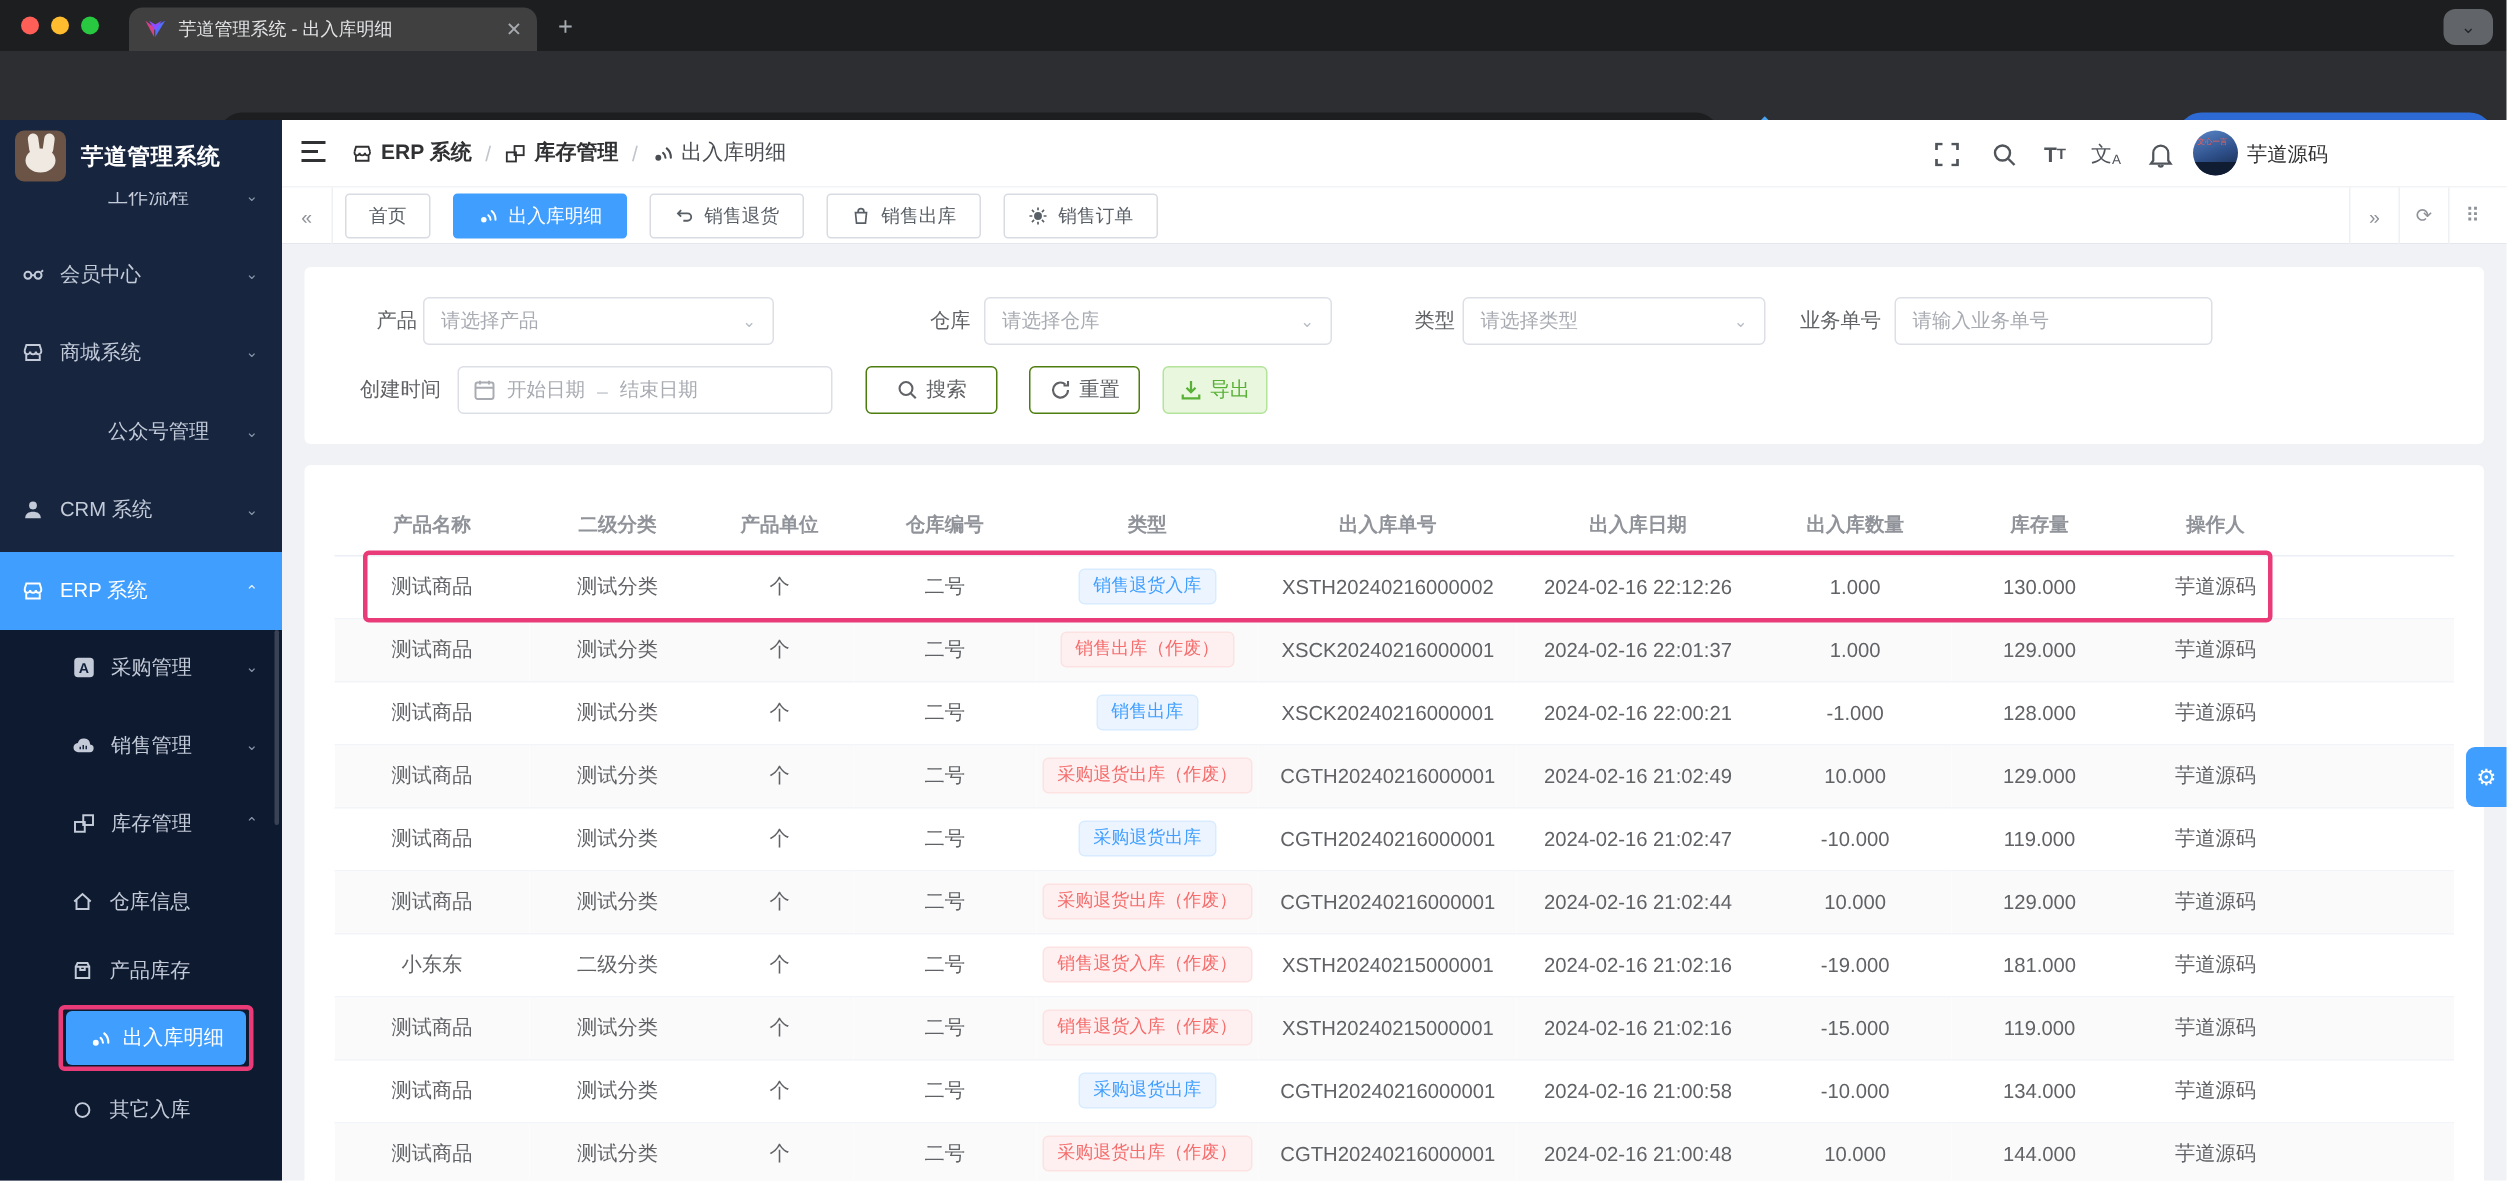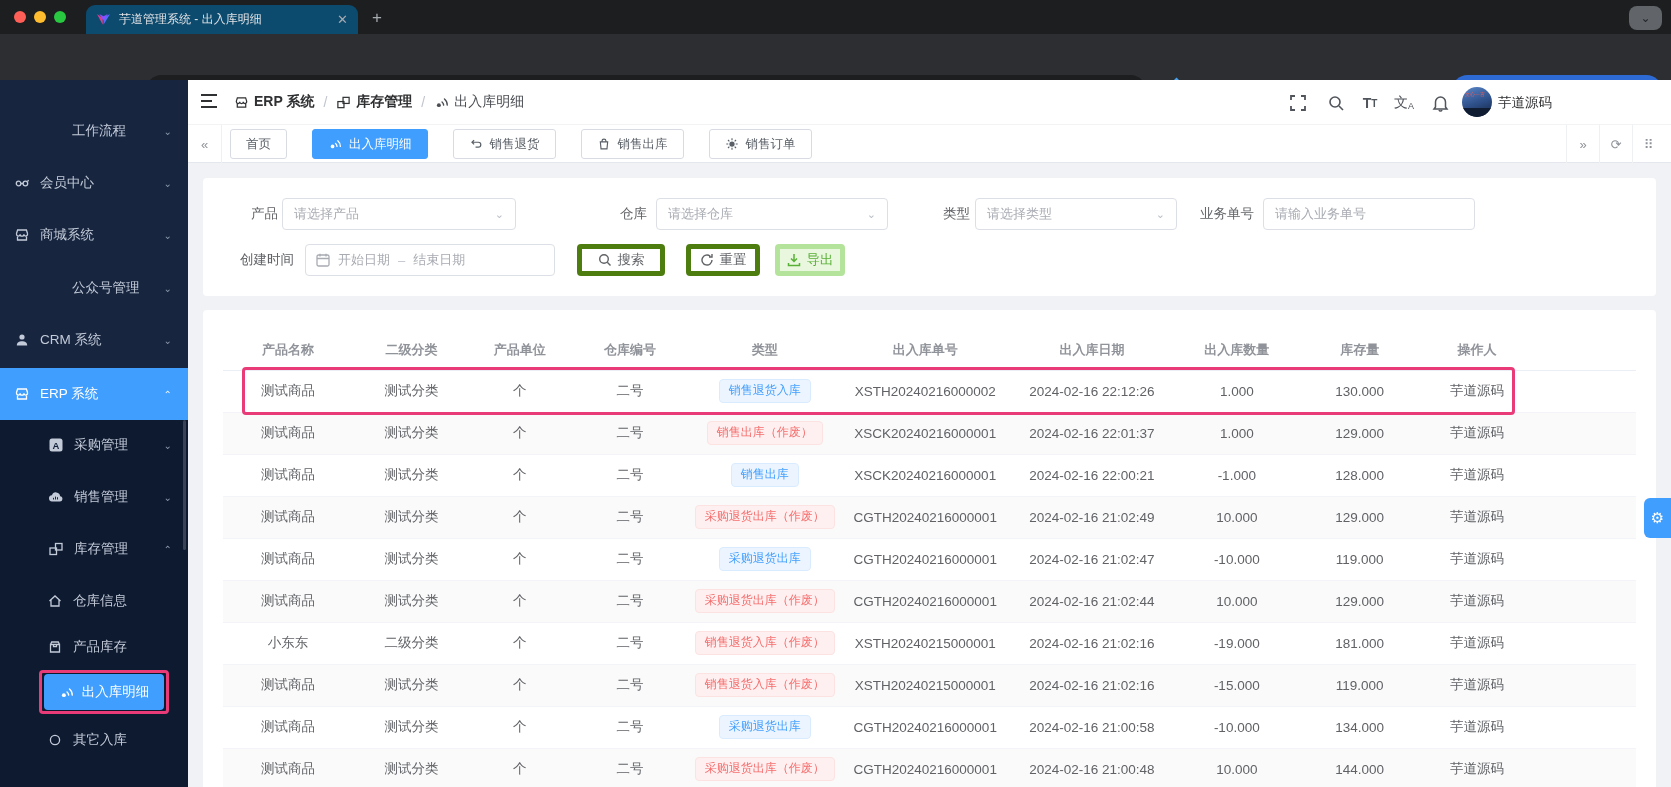--- a/index.html
+++ b/index.html
@@ -5,21 +5,21 @@
   * { margin:0; padding:0; box-sizing:border-box; }
   html,body { width:1671px; height:787px; overflow:hidden; background:#fff;
               font-family:"Liberation Sans","DejaVu Sans",sans-serif; }
   .abs { position:absolute; }
   svg { display:block; }
 
   
   #tabstrip { left:0; top:0; width:1671px; height:34px; background:#1d1e20; }
   .traffic { top:11px; width:12px; height:12px; border-radius:50%; }
   #btn-close{ left:14px; background:#ff5f57; } #btn-min{ left:34px; background:#febc2e; } #btn-max{ left:54px; background:#28c840; }
-  #browser-tab { left:86px; top:5px; width:272px; height:29px; background:#0c4a6e; border-radius:9px 9px 0 0;
+  #browser-tab { left:86px; top:5px; width:272px; height:29px; background:#404040; border-radius:9px 9px 0 0;
                  display:flex; align-items:center; padding:0 10px; gap:8px; }
   #tab-title { color:#e3e4e6; font-size:12px; white-space:nowrap; overflow:hidden; flex:1; }
   #tab-close { color:#a7abb0; font-size:13px; cursor:default; }
   #new-tab-btn { left:372px; top:8px; color:#a7abb0; font-size:17px; }
   #tabstrip-chevron { left:1629px; top:6px; width:33px; height:24px; background:#616468; border-radius:8px;
                       color:#24262a; font-size:12px; display:flex; align-items:center; justify-content:center; }
   #toolbar { left:0; top:34px; width:1671px; height:46px; background:#2d2e31; }
   .nav-ic { top:45px; width:24px; height:24px; color:#c6c8cb; font-size:16px; display:flex; align-items:center; justify-content:center; }
   #back-icon{ left:12px; } #forward-icon{ left:46px; color:#707378; } #reload-icon{ left:80px; } #home-icon{ left:114px; }
   #url-pill { left:146px; top:41px; width:1000px; height:31px; background:#1d1e20; border-radius:16px;
@@ -77,40 +77,40 @@
   #translate-icon{ left:1206px; } #bell-icon{ left:1242px; }
   #user-avatar { left:1274px; top:7px; width:30px; height:30px; border-radius:50%;
                  background:linear-gradient(160deg,#5a87c9 0%,#2c4d86 55%,#14233f 100%); overflow:hidden; }
   #user-avatar .txt{ position:absolute; left:3px; top:4px; font-size:5px; color:#ff5a4e; }
   #user-avatar .sky{ position:absolute; left:0; bottom:0; width:100%; height:9px; background:#101c31; }
   #username { left:1310px; top:14px; font-size:13.5px; color:#303133; }
 
   
   #tagbar { left:188px; top:124px; width:1483px; height:39px; background:#fff; border-top:1px solid #f2f3f5; border-bottom:1px solid #e4e7ed; }
   #tag-left-arrow { left:0; top:0; width:34px; height:38px; border-right:1px solid #eef0f2; display:flex; align-items:center; justify-content:center; color:#8f9399; font-size:13px; }
-  #tag-tabs { left:42px; top:4px; height:30px; display:flex; gap:25px;font-family:Liberation Mono, monospace; }
+  #tag-tabs { left:42px; top:4px; height:30px; display:flex; gap:15px;font-family:Liberation Mono, monospace; }
   .tag-tab { height:30px; border:1px solid #d8dce2; border-radius:3px; background:#fff; color:#595f66;
              font-size:12.5px; display:flex; align-items:center; padding:0 15px; gap:7px; white-space:nowrap; }
   .tag-tab.active { background:#409eff; border-color:#409eff; color:#fff; }
   .tag-tab .ic { width:14px; height:14px; }
   .tag-ctl { top:0; width:33px; height:38px; border-left:1px solid #eef0f2; display:flex; align-items:center; justify-content:center; color:#8f9399; font-size:13px; }
   #tag-right-arrow{ left:1378px; } #tag-refresh{ left:1411px; } #tag-grid{ left:1444px; letter-spacing:1px;}
 
   
   #content { left:188px; top:163px; width:1483px; height:624px; background:#f0f2f5; }
   .card { background:#fff; border-radius:4px; }
   #filter-card { left:15px; top:15px; width:1453px; height:118px; }
   .f-label { position:absolute; font-size:13.5px; color:#606266; line-height:32px; height:32px; }
   .f-select, .f-input { position:absolute; height:32px; border:1px solid #dcdfe6; border-radius:4px; background:#fff;
                         display:flex; align-items:center; padding:0 11px; font-size:13px; color:#a8abb2; }
   .f-select .ph, .f-input .ph { flex:1; }
   .f-select .chev { color:#b9bec7; font-size:11px; }
   .date-range { position:absolute; height:32px; border:1px solid #dcdfe6; border-radius:4px; background:#fff;
                 display:flex; align-items:center; padding:0 10px; gap:8px; font-size:13px; color:#a8abb2; }
-  .btn { position:absolute; height:32px; border:5px solid #4d7c0f; border-radius:4px; background:#fff;
+  .btn { position:absolute; height:32px; border:1px solid #4d7c0f; border-radius:4px; background:#fff;
          display:flex; align-items:center; justify-content:center; gap:6px; font-size:13.5px; color:#606266; }
   #export-button { background:#e9f7df; border-color:#b4e39b; color:#58b136; }
   .btn .bic { width:14px; height:14px; }
 
   #table-card { left:15px; top:147px; width:1453px; height:640px; padding:20px 20px 0 20px; }
   table { width:100%; border-collapse:collapse; table-layout:fixed; }
   th { height:40px; font-size:13px; color:#909399; font-weight:600; text-align:center; border-bottom:1px solid #ebeef5; }
   td { height:42px; font-size:13.5px; color:#606266; text-align:center; border-bottom:1px solid #f2f4f7; white-space:nowrap; overflow:hidden; }
   tbody tr:nth-child(even) { background:#fafafa; }
   .tag { display:inline-block; padding:3px 9px; border-radius:4px; font-size:12px; line-height:1.3; }
@@ -311,20 +311,28 @@
       </div>
     </div>
   <div id="stock-record-item" class="abs">
     <span class="ic">
         <svg viewBox="0 0 16 16" width="100%" height="100%">
           <circle cx="5.2" cy="10.8" r="2.1" fill="currentColor"></circle>
           <path d="M8.6 7.4a4.6 4.6 0 0 1 1.7 3.4M11.2 4.2a8.3 8.3 0 0 1 2.9 6.6" fill="none" stroke="currentColor" stroke-width="1.5" stroke-linecap="round"></path>
         </svg>
       </span>
     <span>出入库明细</span>
+  </div>
+  <div id="logo-row" class="abs">
+    <div id="logo-avatar">
+      <span class="ear" style="left:9px; transform:rotate(-8deg);"></span>
+      <span class="ear" style="left:19px; transform:rotate(8deg);"></span>
+      <span class="face"></span>
+    </div>
+    <div id="app-title">芋道管理系统</div>
   </div>
   <div id="sidebar-scrollbar" class="abs"></div>
 </div>
 
 <div id="navbar" class="abs">
   <div id="hamburger-icon" class="abs">
     <svg width="18" height="16" viewBox="0 0 18 16">
         <path d="M1 2h16M1 8h11M1 14h16" stroke="#303133" stroke-width="2"></path>
       </svg>
   </div>

